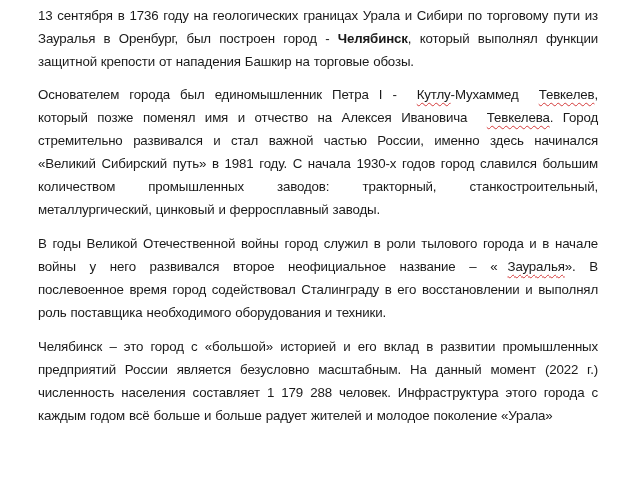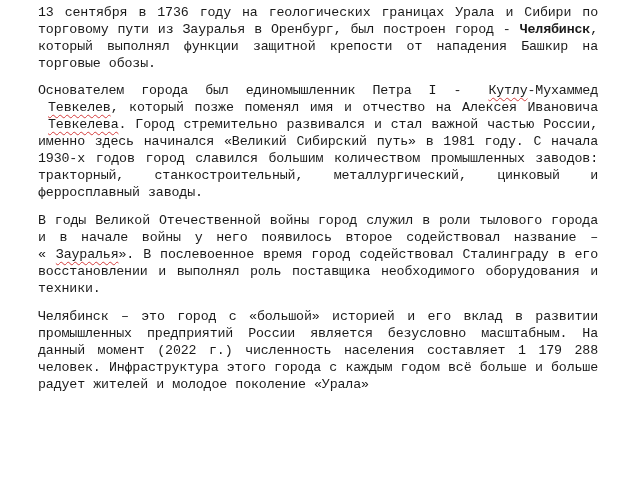--- a/index.html
+++ b/index.html
@@ -17,25 +17,24 @@
   }
   .page {
     position: absolute;
     left: 38px;
     top: 4px;
     width: 560px;
   }
   .para {
     margin: 0 0 11px 0;
     font-size: 13.3px;
-    line-height: 17px;
+    line-height: 23px;
     text-align: justify;
     letter-spacing: -0.15px;
     word-spacing: 0.4px;
-    font-family: Liberation Mono, monospace;
   }
   .bold { font-weight: bold; }
   .spell {
     text-decoration: underline wavy #d43a3a;
     text-decoration-thickness: 1px;
     text-underline-offset: 3px;
     margin-left: 10px;
   }
   .p1 { margin-bottom: 10px; }
   .p2 { margin-bottom: 11px; }
@@ -43,17 +42,17 @@
 </style>
 </head>
 <body>
 
 <div class="page">
 
   <p class="para p1"><span>13 сентября в 1736 году на геологических границах Урала и Сибири по торговому пути из Зауралья в Оренбург, был построен город - </span><span class="bold">Челябинск</span><span>, который выполнял функции защитной крепости от нападения Башкир на торговые обозы.</span></p>
 
   <p class="para p2"><span>Основателем города был единомышленник Петра I - </span><span class="spell">Кутлу</span><span>-Мухаммед </span><span class="spell">Тевкелев</span><span>, который позже поменял имя и отчество на Алексея Ивановича </span><span class="spell">Тевкелева</span><span>. Город стремительно развивался и стал важной частью России, именно здесь начинался «Великий Сибирский путь» в 1981 году. С начала 1930-х годов город славился большим количеством промышленных заводов: тракторный, станкостроительный, металлургический, цинковый и ферросплавный заводы.</span></p>
 
-  <p class="para p3"><span>В годы Великой Отечественной войны город служил в роли тылового города и в начале войны у него появилось второе содействовал название – «</span><span class="spell">Зауралья</span><span>». В послевоенное время город содействовал Сталинграду в его восстановлении и выполнял роль поставщика необходимого оборудования и техники.</span></p>
+  <p class="para p3"><span>В годы Великой Отечественной войны город служил в роли тылового города и в начале войны у него развивался второе неофициальное название – «</span><span class="spell">Зауралья</span><span>». В послевоенное время город содействовал Сталинграду в его восстановлении и выполнял роль поставщика необходимого оборудования и техники.</span></p>
 
   <p class="para p4"><span>Челябинск – это город с «большой» историей и его вклад в развитии промышленных предприятий России является безусловно масштабным. На данный момент (2022 г.) численность населения составляет 1 179 288 человек. Инфраструктура этого города с каждым годом всё больше и больше радует жителей и молодое поколение «Урала»</span></p>
 
 </div>
 
 </body></html>

